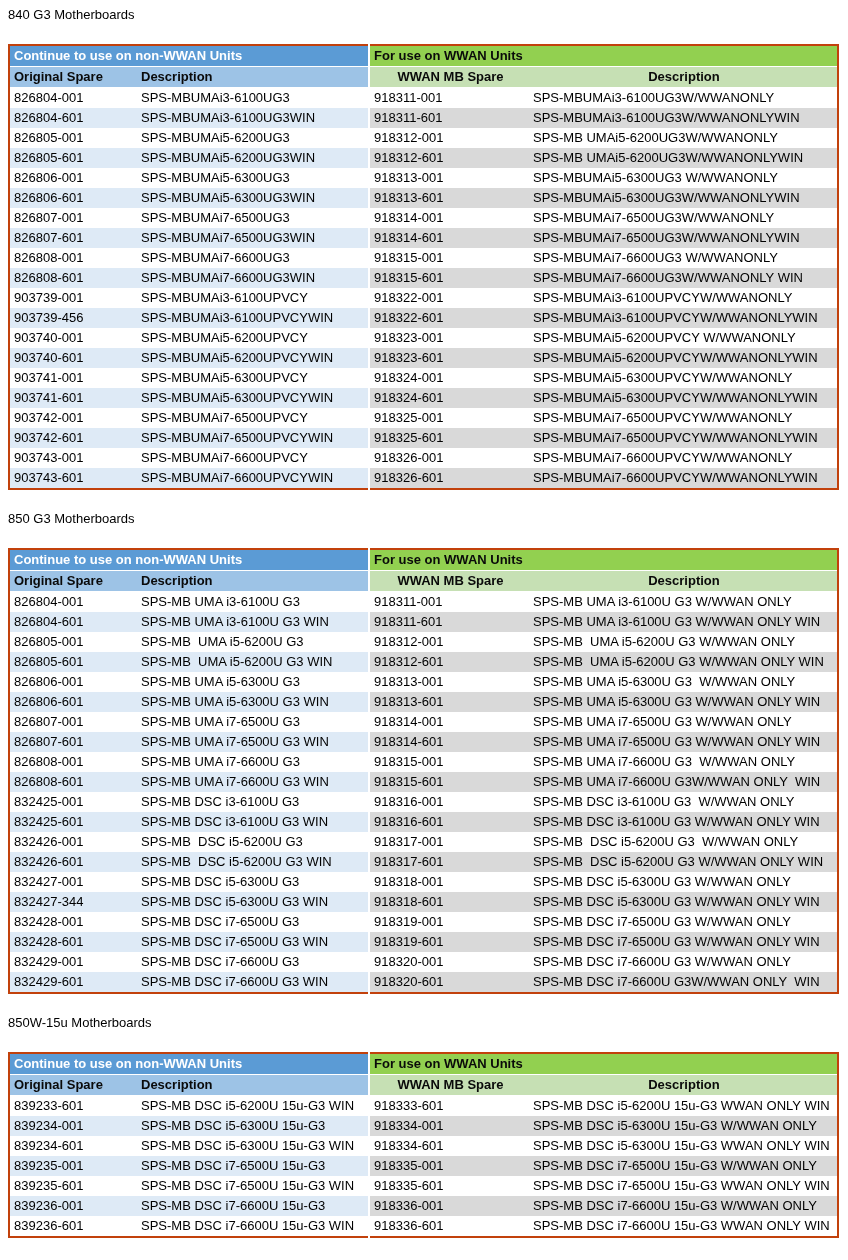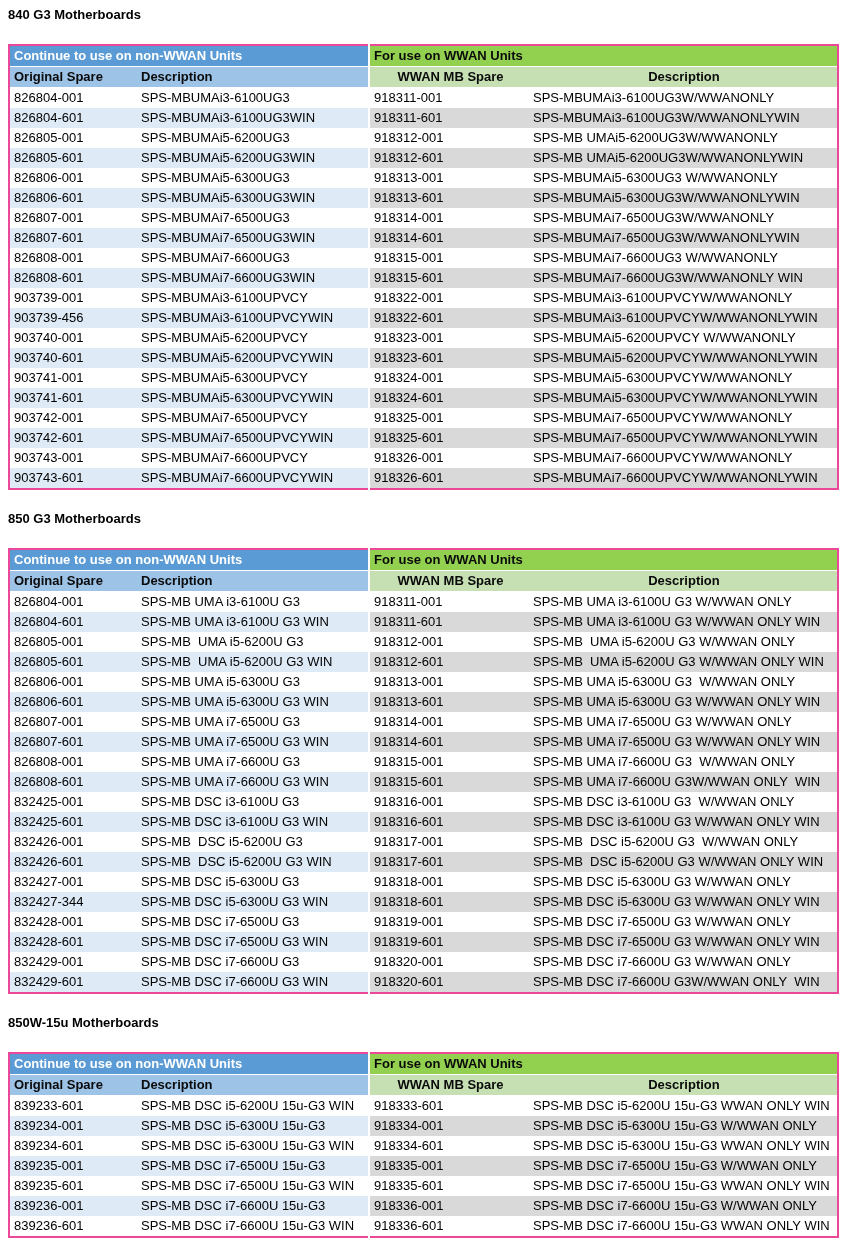--- a/index.html
+++ b/index.html
@@ -5,29 +5,29 @@
   * { box-sizing: border-box; }
   html, body { margin: 0; background: #fff; }
   body {
     width: 848px;
     font-family: "Liberation Sans", "DejaVu Sans", sans-serif;
     color: #000;
     padding: 7px 7px 0 8px;
   }
   h2.section-title {
     font-size: 13px;
-    font-weight: bold;
+    font-weight: normal;
     margin: 0 0 22px 0;
   }
   section + section { margin-top: 21px; }
   table.spares {
     border-collapse: collapse;
     table-layout: fixed;
     width: 769px;
-    border: 2px solid #ec4899;
+    border: 2px solid #c2410c;
   }
   col.c1 { width: 128px; }
   col.c2 { width: 232px; }
   col.c3 { width: 160px; }
   col.c4 { width: 309px; }
   th, td {
     height: 20px;
     padding: 0 2px 0 4px;
     font-size: 13px;
     line-height: 20px;

